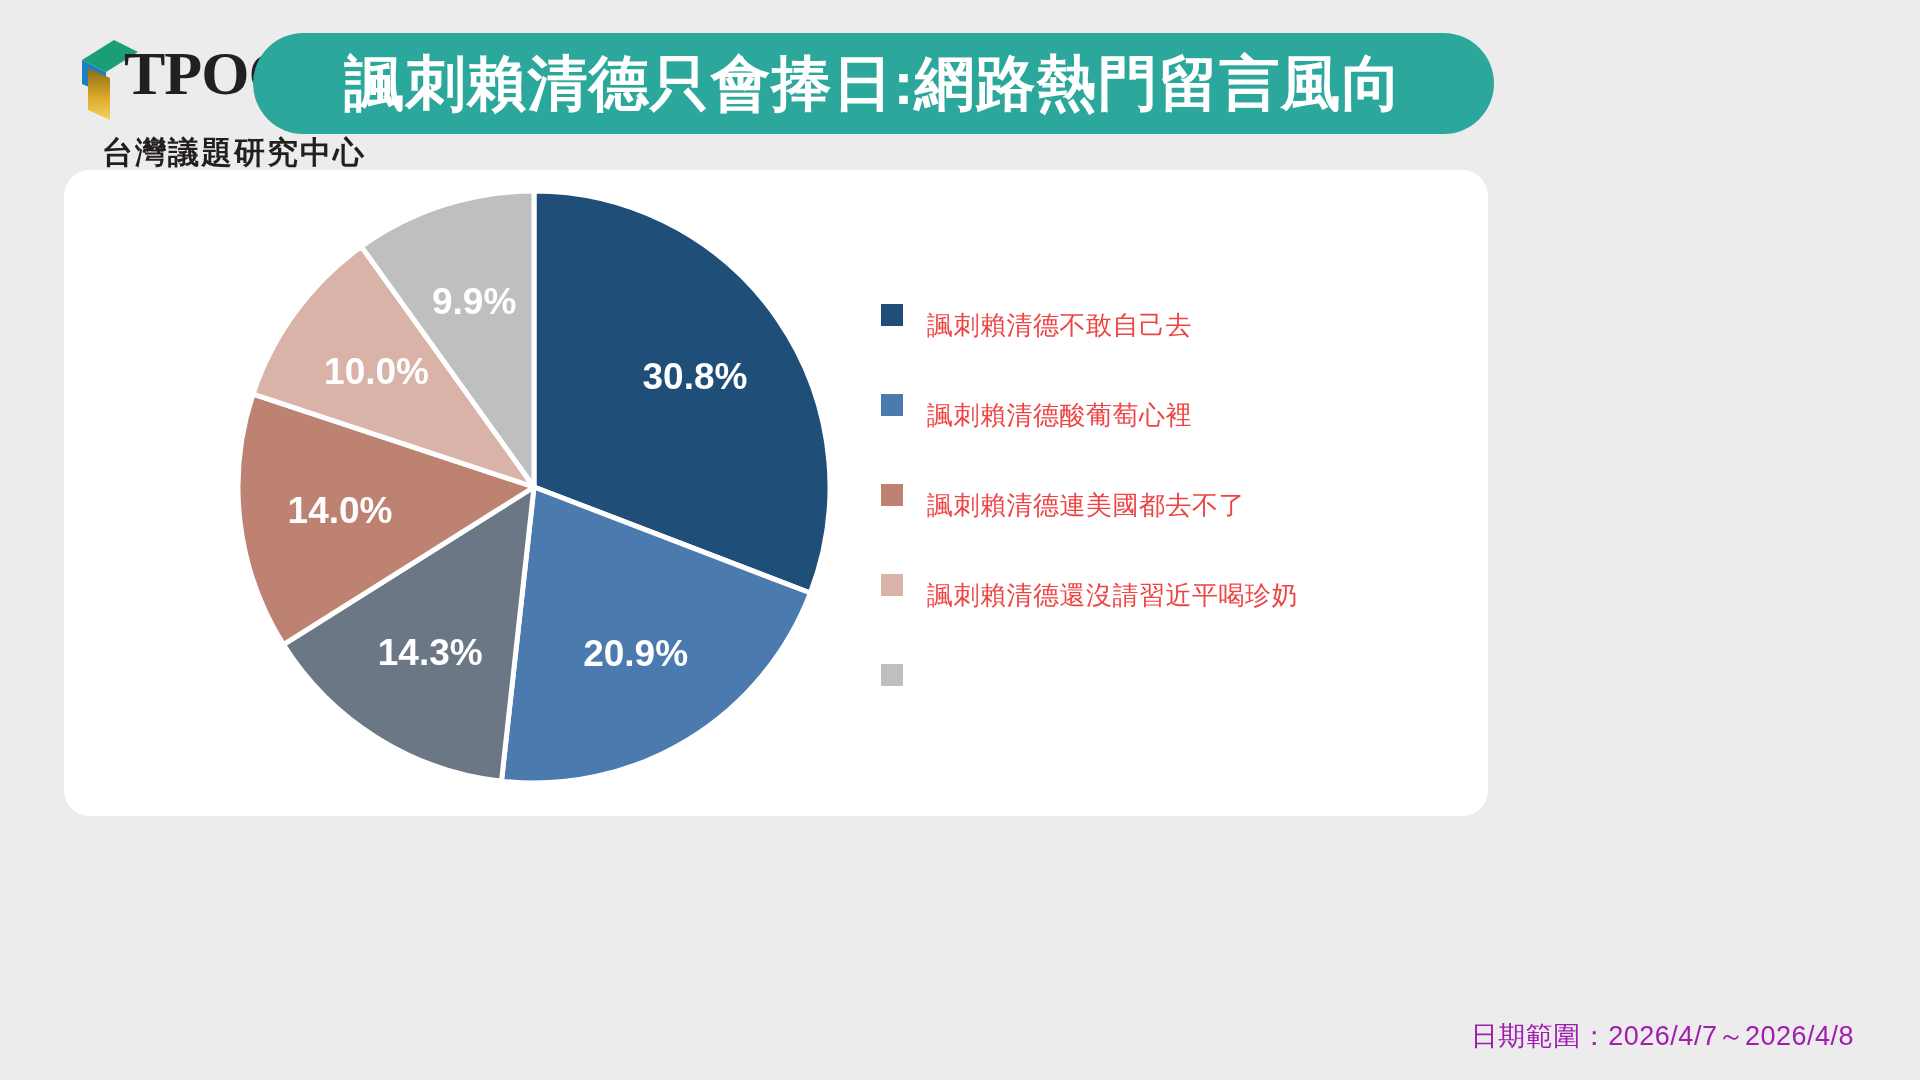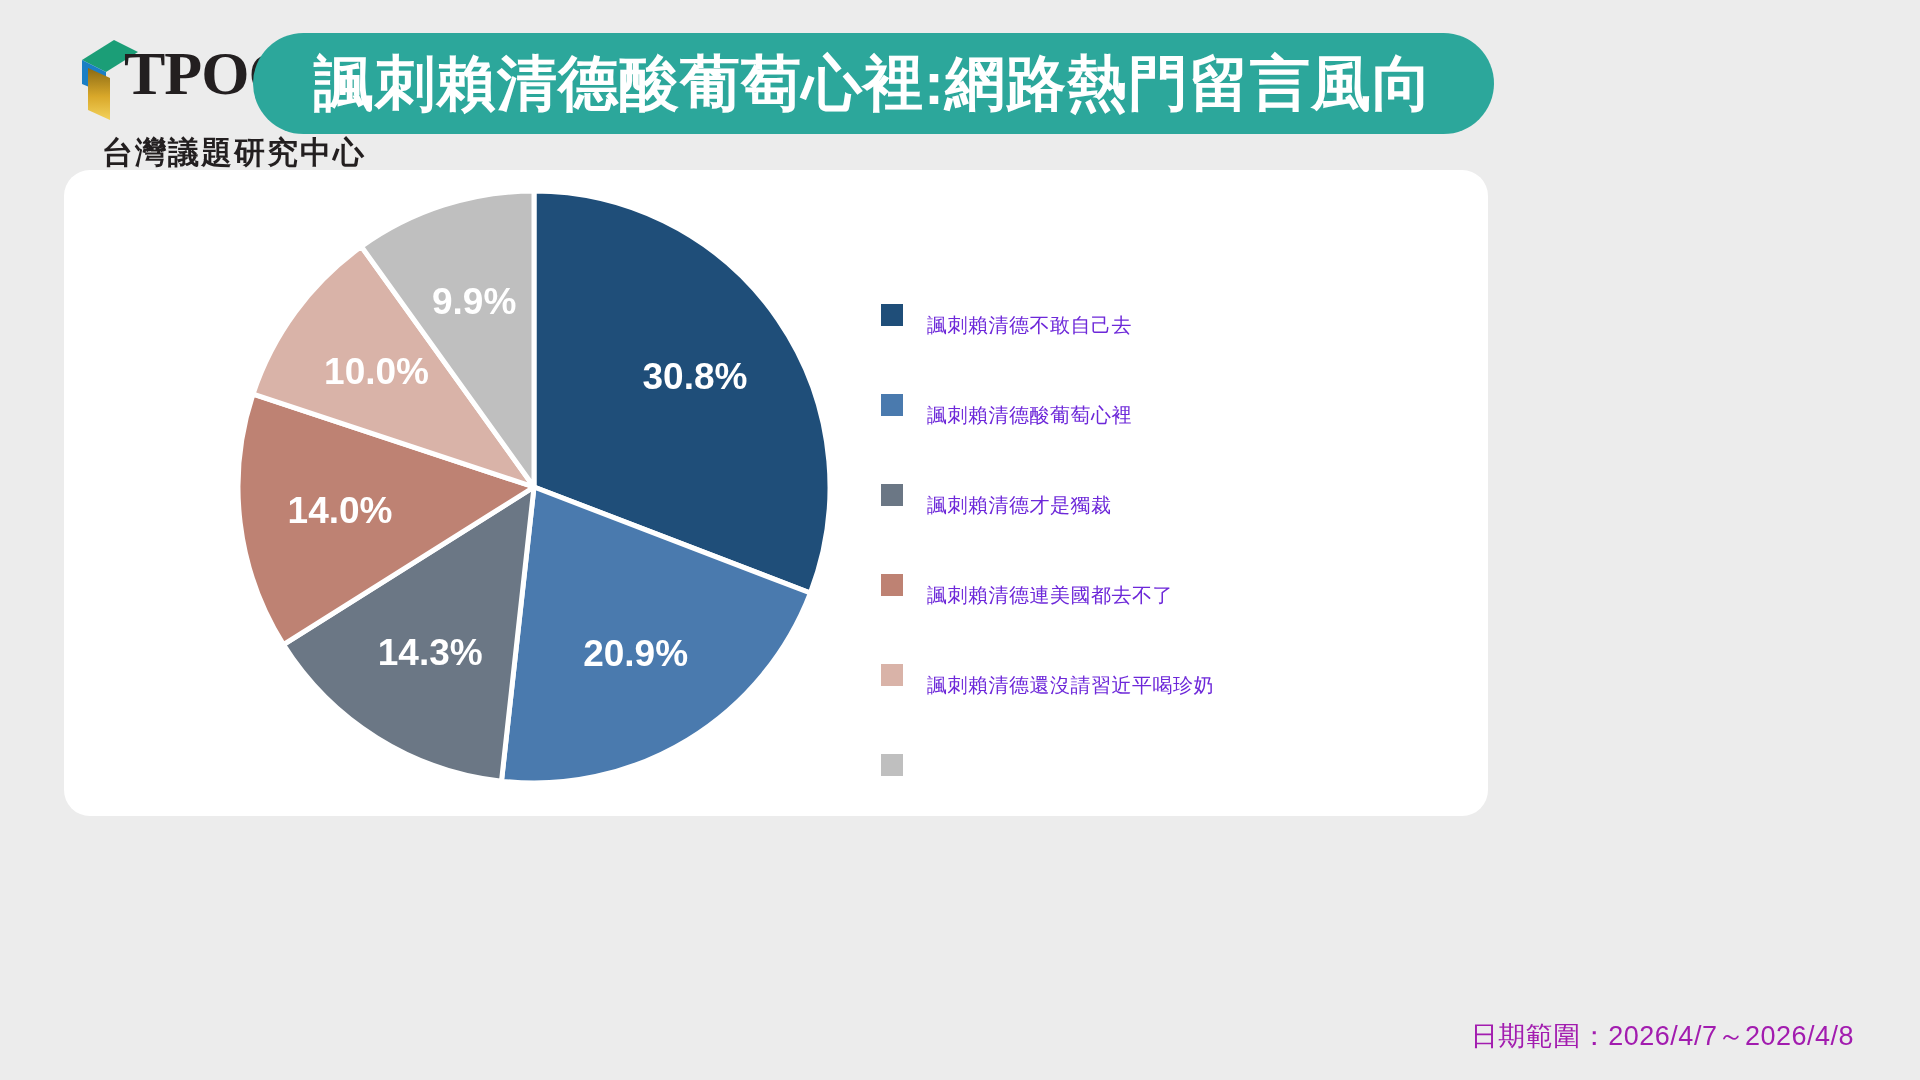--- a/index.html
+++ b/index.html
@@ -75,21 +75,21 @@
   .legend {
     position:absolute; left:817px; top:128px;
     width:560px;
     display:flex; flex-direction:column; gap:56px;
   }
   .legend-row { display:flex; align-items:center; height:34px; }
   .legend-swatch {
     width:22px; height:22px; flex:0 0 22px; margin-right:24px;
   }
   .legend-label {
-    font-size:20px; color:#6d28d9; white-space:nowrap;
+    font-size:26px; color:#ef4444; white-space:nowrap;
     line-height:1; letter-spacing:0.5px;margin-top:20px;
   }
 
   
   .date-range {
     position:absolute; right:66px; top:1018px;
     font-size:27px; color:#a21caf; letter-spacing:0.5px;
     white-space:nowrap;
   }
 </style>
@@ -119,21 +119,21 @@
         <span>TAIWAN</span>
         <span>PUBLIC</span>
         <span>OPINION</span>
         <span>CENTER</span>
       </div>
       <div class="logo-flag"></div>
       <div class="logo-sub">台灣議題研究中心</div>
     </div>
 
     <div class="title-pill">
-      <div class="title-text">諷刺賴清德酸葡萄心裡:網路熱門留言風向</div>
+      <div class="title-text">諷刺賴清德只會捧日:網路熱門留言風向</div>
     </div>
   </div>
 
   <div class="card">
     <div class="pie-wrap">
       <svg class="pie-svg" viewBox="0 0 600 600">
         <g id="pie-slices">
             <path d="M 300 300 L 300 4 A 296 296 0 0 1 576.3564820288104 406.03346094822973 Z" fill="#1F4E79" stroke="#FFFFFF" stroke-width="5" stroke-linejoin="round"></path>
             <path d="M 300 300 L 576.3564820288104 406.03346094822973 A 296 296 0 0 1 267.48626138342007 594.2088659459002 Z" fill="#4A7AAE" stroke="#FFFFFF" stroke-width="5" stroke-linejoin="round"></path>
             <path d="M 300 300 L 267.48626138342007 594.2088659459002 A 296 296 0 0 1 49.42271246230217 457.565932137153 Z" fill="#6B7785" stroke="#FFFFFF" stroke-width="5" stroke-linejoin="round"></path>
@@ -155,24 +155,20 @@
     <div class="legend" id="legend">
         <div class="legend-row">
           <span class="legend-swatch" style="background: rgb(31, 78, 121);"></span>
           <span class="legend-label">諷刺賴清德不敢自己去</span>
         </div>
         <div class="legend-row">
           <span class="legend-swatch" style="background: rgb(74, 122, 174);"></span>
           <span class="legend-label">諷刺賴清德酸葡萄心裡</span>
         </div>
         <div class="legend-row">
-          <span class="legend-swatch" style="background: rgb(107, 119, 133);"></span>
-          <span class="legend-label">諷刺賴清德才是獨裁</span>
-        </div>
-        <div class="legend-row">
           <span class="legend-swatch" style="background: rgb(190, 130, 115);"></span>
           <span class="legend-label">諷刺賴清德連美國都去不了</span>
         </div>
         <div class="legend-row">
           <span class="legend-swatch" style="background: rgb(217, 179, 168);"></span>
           <span class="legend-label">諷刺賴清德還沒請習近平喝珍奶</span>
         </div>
         <div class="legend-row">
           <span class="legend-swatch" style="background: rgb(191, 191, 191);"></span>
         </div>

